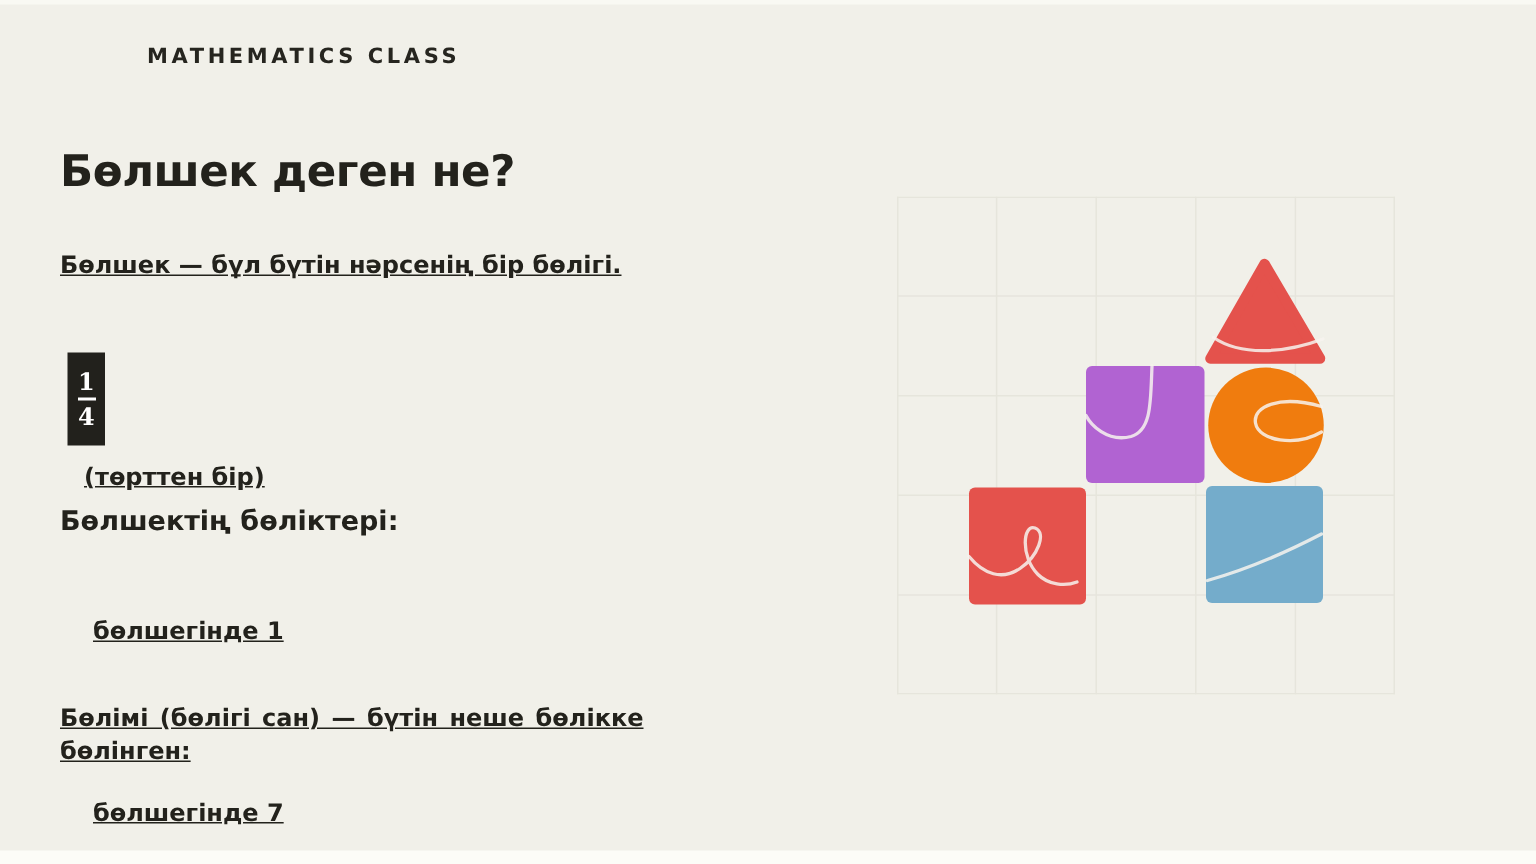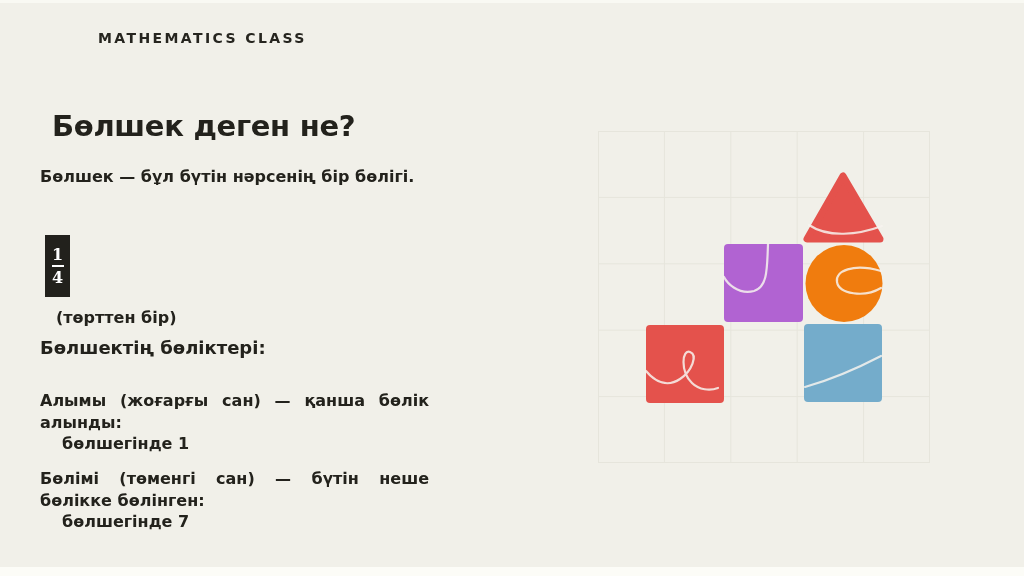--- a/index.html
+++ b/index.html
@@ -21,75 +21,75 @@
     margin-left:40px;
   }
   .title{
     position:absolute;left:40px;top:96px;
     font-size:29px;font-weight:bold;line-height:36px;
     letter-spacing:-0.3px;
   }
   .body-text{
     font-size:16px;font-weight:bold;line-height:21.5px;
     margin:0;
+    text-decoration:underline;
   }
   .justify{text-align:justify;}
   .intro{position:absolute;left:40px;top:166px;width:460px;}
   .fraction-box{
     position:absolute;left:45px;top:235px;width:25px;height:62px;
     background:#22211c;color:#ffffff;
     display:flex;flex-direction:column;align-items:center;justify-content:center;
     font-family:"DejaVu Serif","Liberation Serif",serif;
     font-size:16px;font-weight:bold;line-height:17px;
   }
   .fraction-bar{width:12px;height:2px;background:#ffffff;margin:2px 0;}
   .fraction-caption{position:absolute;left:40px;top:307px;margin-left:16px;}
   .parts-heading{
     position:absolute;left:40px;top:334px;
     font-size:18px;font-weight:bold;line-height:28px;
   }
   .numerator-block{position:absolute;left:40px;top:390px;width:389px;}
   .denominator-block{position:absolute;left:40px;top:468px;width:389px;}
-  .indent{padding-left:22px;}
+  .indent{padding-left:22px;margin-top:20px;}
 
   .graphic{position:absolute;left:598px;top:131px;}
   .grid-line{stroke:#e6e5dc;stroke-width:1;}
   .squiggle{fill:none;stroke:#f7f3ee;stroke-width:2.2;stroke-linecap:round;opacity:0.85;}
 </style>
 </head>
 <body>
 
 <div class="slide">
   <div class="strip-top"></div>
 
   <div class="kicker">MATHEMATICS CLASS</div>
 
-  <h1 class="title" style="margin:12px;text-align:center;">Бөлшек деген не?</h1>
+  <h1 class="title" style="margin:0;text-align:center;">Бөлшек деген не?</h1>
 
   <p class="body-text justify intro">
     <span>Бөлшек — бұл бүтін нәрсенің бір бөлігі.</span><br>
   </p>
 
   <div class="fraction-box">
     <span>1</span>
     <span class="fraction-bar"></span>
     <span>4</span>
   </div>
 
   <p class="body-text fraction-caption">(төрттен бір)</p>
 
   <h2 class="parts-heading" style="margin:0;">Бөлшектің бөліктері:</h2>
 
   <div class="numerator-block">
-    <p class="body-text justify">Алымы (жоғарғы сан) — қанша бөлік алынды:</p>
     <p class="body-text indent">бөлшегінде 1</p>
   </div>
 
   <div class="denominator-block">
-    <p class="body-text justify">Бөлімі (төменгі сан) — бүтін неше бөлікке бөлінген:</p>
+    <p class="body-text justify">Бөлімі (бөлігі сан) — бүтін неше бөлікке бөлінген:</p>
     <p class="body-text indent">бөлшегінде 7</p>
   </div>
 
   <svg class="graphic" width="332" height="332" viewBox="0 0 332 332">
     <g>
       <line class="grid-line" x1="0.5" y1="0" x2="0.5" y2="332"></line>
       <line class="grid-line" x1="66.4" y1="0" x2="66.4" y2="332"></line>
       <line class="grid-line" x1="132.8" y1="0" x2="132.8" y2="332"></line>
       <line class="grid-line" x1="199.2" y1="0" x2="199.2" y2="332"></line>
       <line class="grid-line" x1="265.6" y1="0" x2="265.6" y2="332"></line>

